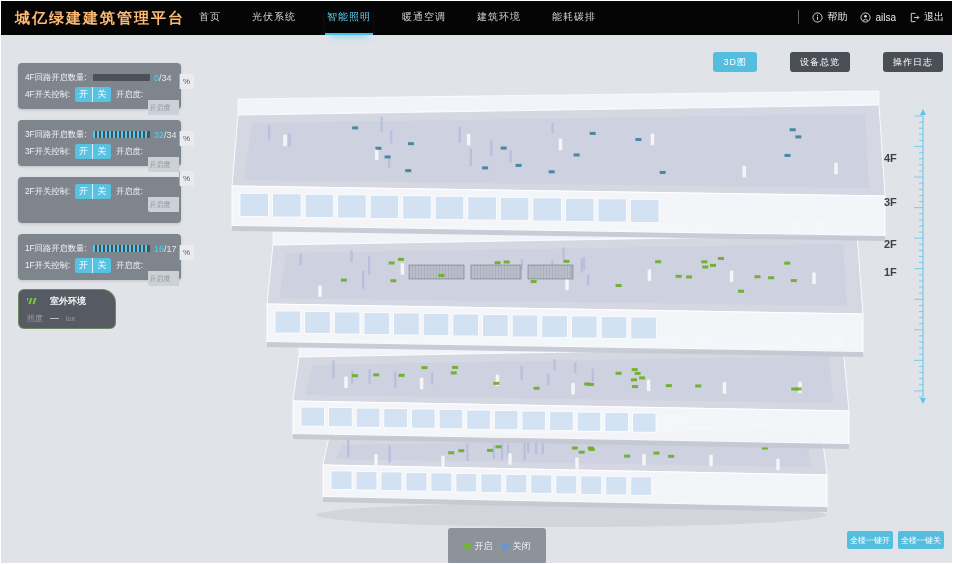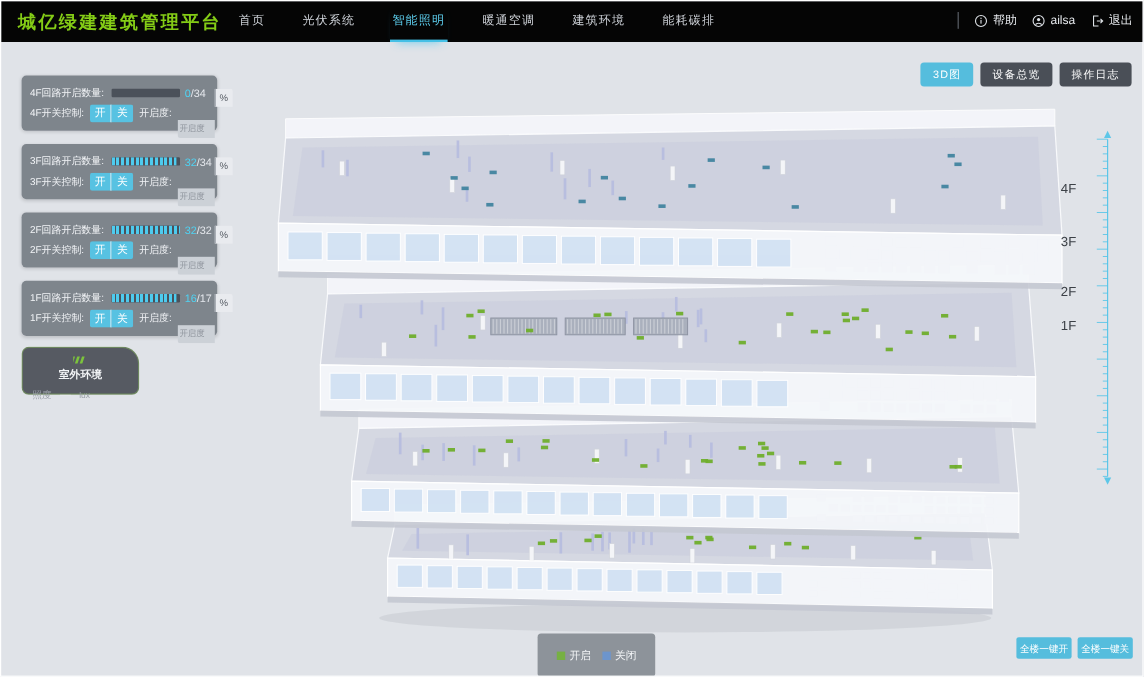--- a/index.html
+++ b/index.html
@@ -1,21 +1,21 @@
 <!DOCTYPE html>
 <html><head>
 <meta charset="utf-8">
 <style>
   * { margin:0; padding:0; box-sizing:border-box; }
   html,body { width:953px; height:564px; overflow:hidden; }
   body { font-family:"Liberation Sans","DejaVu Sans",sans-serif; background:#e0e3e8; position:relative; border:1px solid #fff; }
 
   
   .header { position:absolute; top:0; left:0; width:953px; height:34px; background:#050505; display:flex; align-items:center; z-index:5; }
-  .brand { position:absolute; left:14px; top:8px; color:#84cc16; font-size:15px; font-weight:bold; letter-spacing:2px; }
+  .brand { position:absolute; left:14px; top:8px; color:#fdba74; font-size:15px; font-weight:bold; letter-spacing:2px; }
   .nav { position:absolute; left:196px; top:0; height:34px; display:flex; align-items:center; gap:27px; }
   .nav-item { color:#cfd3d9; font-size:10px; letter-spacing:1px; height:34px; display:flex; align-items:center; cursor:pointer; border-bottom:2px solid transparent; padding:0 2px; }
   .nav-item.active { color:#5fd2f2; border-bottom:2px solid #45c0e6; box-shadow:0 6px 8px -6px rgba(80,200,240,.8); }
   .header-right { position:absolute; right:10px; top:0; height:32px; display:flex; align-items:center; gap:13px; }
   .hdr-divider { width:1px; height:14px; background:#5a5f66; }
   .hdr-link { display:flex; align-items:center; gap:4px; color:#e6e9ed; font-size:10px; cursor:pointer; }
   .hdr-link svg { display:block; }
 
   
   .panel { position:absolute; left:17px; width:163px; height:46px; background:rgba(106,113,122,.83); border-radius:4px; padding:6px 7px 5px 7px; z-index:4; box-shadow:0 1px 3px rgba(0,0,0,.15); }
@@ -29,33 +29,33 @@
   .switch-group { display:flex; margin:0 5px 0 1px; border-radius:2px; overflow:hidden; flex:none; }
   .sw { width:18px; height:15px; background:#57c2e2; border:none; color:#fff; font-size:9px; line-height:15px; cursor:pointer; font-family:inherit; padding:0; }
   .sw.on { border-right:1px solid #d8f1fa; }
   .dim-box { display:flex; margin-left:2px; flex:none; border-radius:2px; overflow:hidden; }
   .dim-box input { width:31px; height:15px; border:none; background:#ccd1d7; font-size:7px; padding:0 2px; font-family:inherit; color:#40454c;margin-top:26px; }
   .dim-box input::placeholder { color:#8d939b; }
   .pct { width:15px; height:15px; border:none; border-left:1px solid #a9aeb5; background:#e9ebef; color:#555b63; font-size:8px; padding:0; cursor:pointer; font-family:inherit; }
 
   
   .outdoor { position:absolute; left:17px; top:288px; width:98px; height:40px; background:rgba(66,71,78,.88); border:1px solid rgba(140,190,90,.45); border-radius:6px 14px 6px 6px; padding:5px 8px; z-index:4; }
-  .out-title { display:flex; align-items:center; gap:0; color:#f2f4f6; font-size:9px; font-weight:bold;flex-direction:column; }
+  .out-title { display:flex; align-items:center; gap:11px; color:#f2f4f6; font-size:9px; font-weight:bold; }
   .out-metric { margin-top:5px; font-size:8px; color:#9aa0a8; display:flex; align-items:baseline; gap:7px; }
   .out-val { color:#e8eaee; font-size:9px; }
   .out-unit { font-size:7px; }
 
   
   .view-btns { position:absolute; top:51px; right:9px; display:flex; gap:6px; z-index:4; }
-  .vbtn { height:20px; padding:0 10px; border:none; border-radius:3px; font-size:9px; color:#fff; cursor:pointer; font-family:inherit; letter-spacing:1px; }
+  .vbtn { height:20px; padding:0 10px; border:none; border-radius:3px; font-size:9px; color:#fff; cursor:pointer; font-family:inherit; letter-spacing:1px;margin-left:27px; }
   .vbtn.active { background:#55bddd; }
   .vbtn.dark { background:rgba(52,58,66,.88); }
 
   
-  .floor-label { position:absolute; left:883px; color:#3c4147; font-size:11px; font-weight:400; z-index:4; }
+  .floor-label { position:absolute; left:883px; color:#3c4147; font-size:11px; font-weight:700; z-index:4; }
 
   
   .legend { position:absolute; left:447px; top:527px; width:98px; height:36px; background:rgba(118,124,132,.78); border-radius:3px; display:flex; align-items:center; justify-content:center; gap:9px; z-index:4; }
   .legend-item { display:flex; align-items:center; gap:4px; color:#f2f4f6; font-size:9px; }
   .swatch { width:7px; height:7px; display:inline-block; }
 
   
   .bulk-btns { position:absolute; top:530px; right:8px; display:flex; gap:5px; z-index:4; }
   .bulk-btn { width:46px; height:18px; background:#55bddd; color:#fff; border:none; border-radius:2px; font-size:8px; cursor:pointer; font-family:inherit; }
 
@@ -608,27 +608,20 @@
     <span class="plabel">开启度:</span>
     <span class="dim-box">
       <input placeholder="开启度" style="">
       <button class="pct">%</button>
     </span>
   </div>
 </div>
 
 <div class="panel" style="top:176px">
   <div class="prow">
-    <span class="plabel">2F回路开启数量:</span>
-    <span class="ptrack">
-        <span class="pfill" style="width: 100%;"></span>
-      </span>
-    <span class="pcount"><span class="pval">32</span><span class="ptot">/32</span></span>
-  </div>
-  <div class="prow">
     <span class="plabel">2F开关控制:</span>
     <span class="switch-group">
       <button class="sw on">开</button>
       <button class="sw">关</button>
     </span>
     <span class="plabel">开启度:</span>
     <span class="dim-box">
       <input placeholder="开启度" style="">
       <button class="pct">%</button>
     </span>

